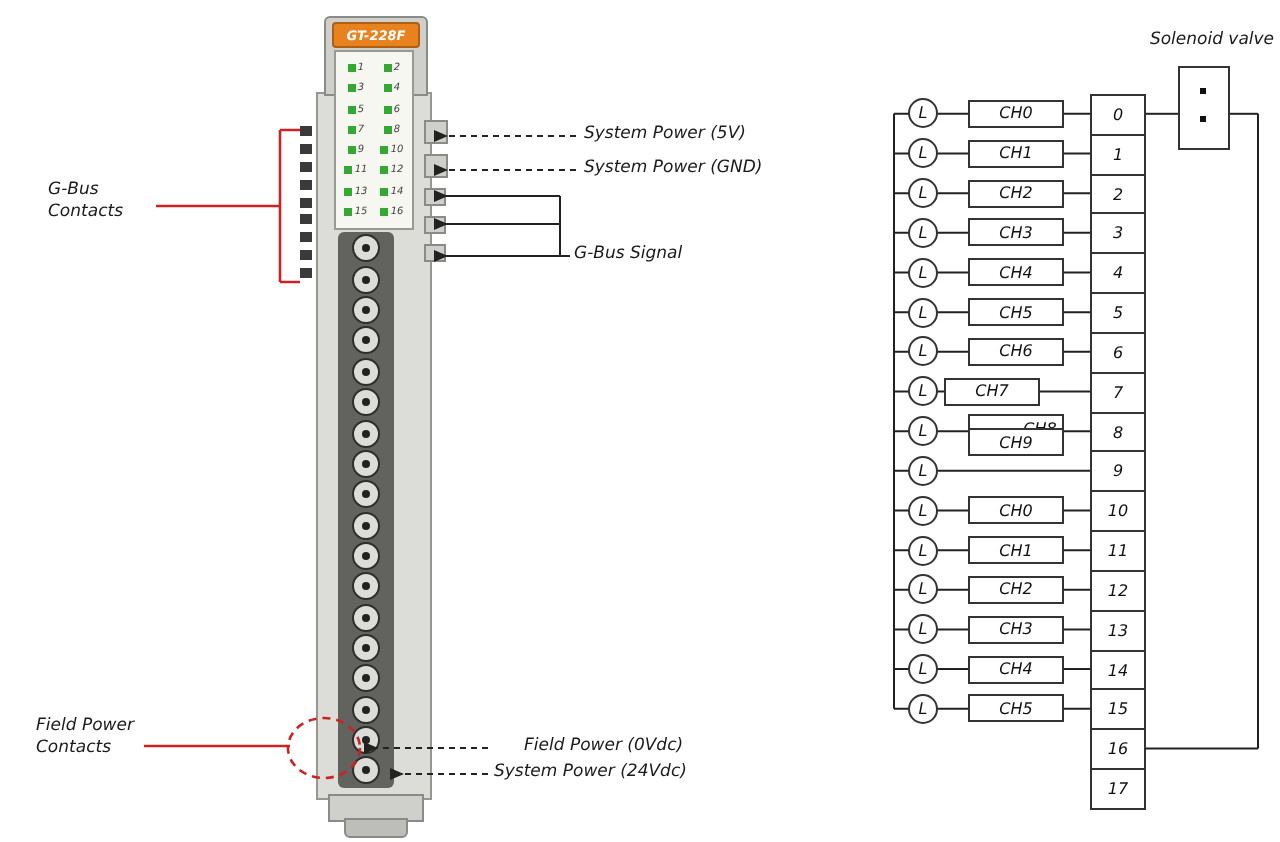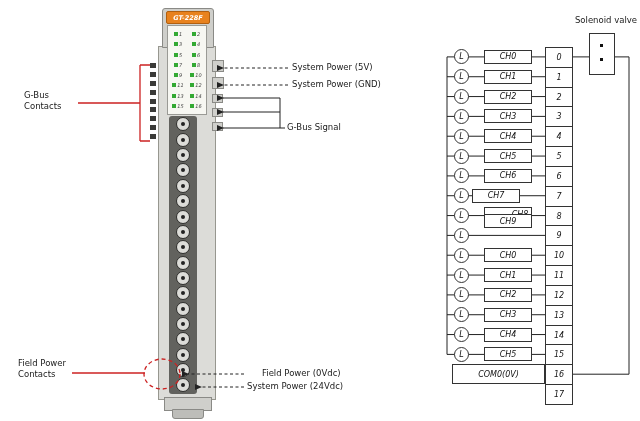--- a/index.html
+++ b/index.html
@@ -1,21 +1,21 @@
 <!DOCTYPE html>
 <html><head>
 <meta charset="utf-8">
 <style>
   html,body{margin:0;padding:0;background:#fff;font-family:"DejaVu Sans",sans-serif;}
   #canvas{position:relative;width:640px;height:421px;background:#fff;overflow:hidden;}
   .abs{position:absolute;font-style:italic;}
   svg{position:absolute;left:0;top:0;}
   #wires-svg{z-index:0;}
   #anno-svg{z-index:10;pointer-events:none;}
-  .txt{position:absolute;font-size:8.5px;color:#1a1a1a;white-space:nowrap;z-index:11;line-height:11px;}
+  .txt{position:absolute;font-size:8.5px;color:#1a1a1a;white-space:nowrap;z-index:11;line-height:11px;font-style:italic;}
   
   .mod{z-index:2;}
   .mod-topcap{left:162px;top:8px;width:50px;height:38px;background:#cfcfcb;border:1px solid #8a8a86;border-radius:3px 3px 0 0;}
   .mod-label{left:166px;top:11px;width:42px;height:11px;background:var(--orange,#e8821e);border:1px solid #b05f10;color:#fff;
              font-size:6.5px;font-weight:bold;display:flex;align-items:center;justify-content:center;border-radius:2px;z-index:3;}
   .mod-body{left:158px;top:46px;width:56px;height:352px;background:#dcdcd8;border:1px solid #97978f;}
   .led-panel{left:167px;top:25px;width:40px;height:90px;background:#f7f7f2;border:1px solid #9a9a95;z-index:3;
              display:grid;grid-template-columns:1fr 1fr;align-content:space-evenly;justify-items:center;padding:1px;box-sizing:border-box;}
   .led-cell{display:flex;align-items:center;gap:1px;}
   .led-sq{width:4px;height:4px;background:var(--green,#33a933);display:inline-block;}
@@ -269,21 +269,20 @@
       <div class="load" style="left: 454px; top: 267.563px;">L</div>
       <div class="chbox" style="left: 484px; top: 268.063px;">CH1</div>
       <div class="load" style="left: 454px; top: 287.396px;">L</div>
       <div class="chbox" style="left: 484px; top: 287.896px;">CH2</div>
       <div class="load" style="left: 454px; top: 307.229px;">L</div>
       <div class="chbox" style="left: 484px; top: 307.729px;">CH3</div>
       <div class="load" style="left: 454px; top: 327.062px;">L</div>
       <div class="chbox" style="left: 484px; top: 327.562px;">CH4</div>
       <div class="load" style="left: 454px; top: 346.895px;">L</div>
       <div class="chbox" style="left: 484px; top: 347.395px;">CH5</div>
-      <div class="combox" style="left: 452px; top: 364.328px; height: 19.833px;">COM0(0V)</div>
     </div>
   <div class="abs" id="terminal-cells">
       <div class="tcell">0</div>
       <div class="tcell">1</div>
       <div class="tcell">2</div>
       <div class="tcell">3</div>
       <div class="tcell">4</div>
       <div class="tcell">5</div>
       <div class="tcell">6</div>
       <div class="tcell">7</div>

